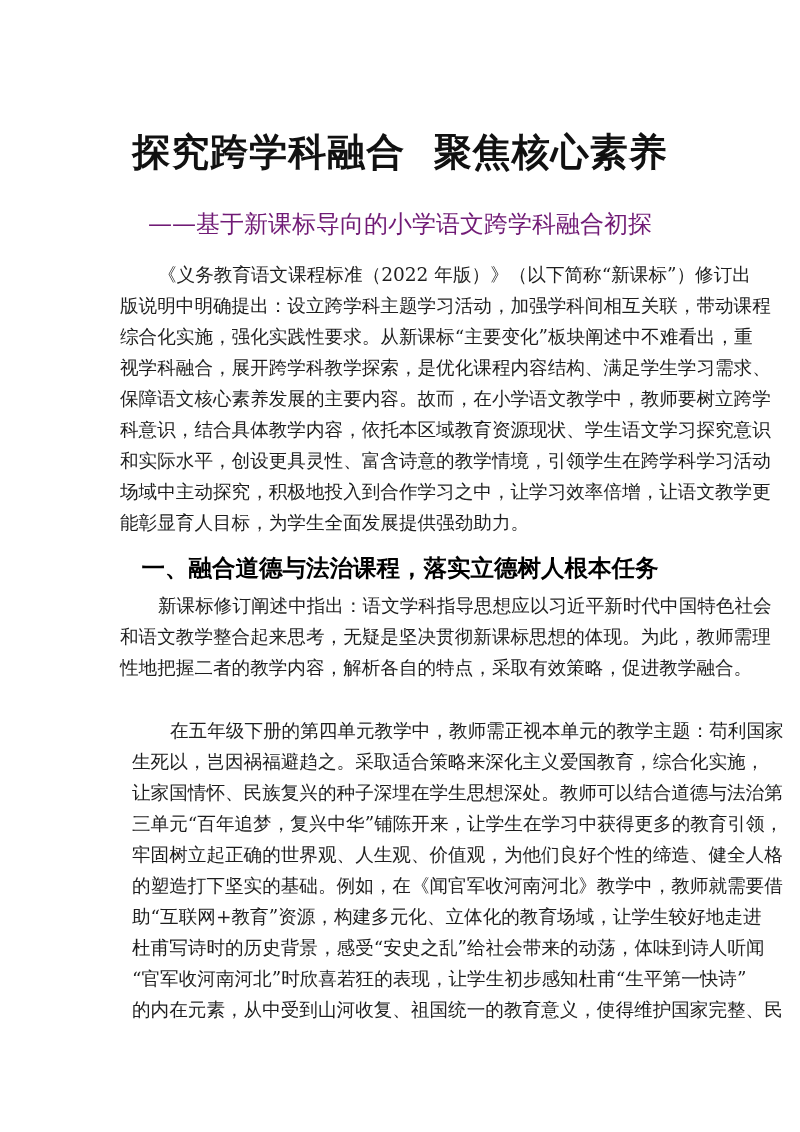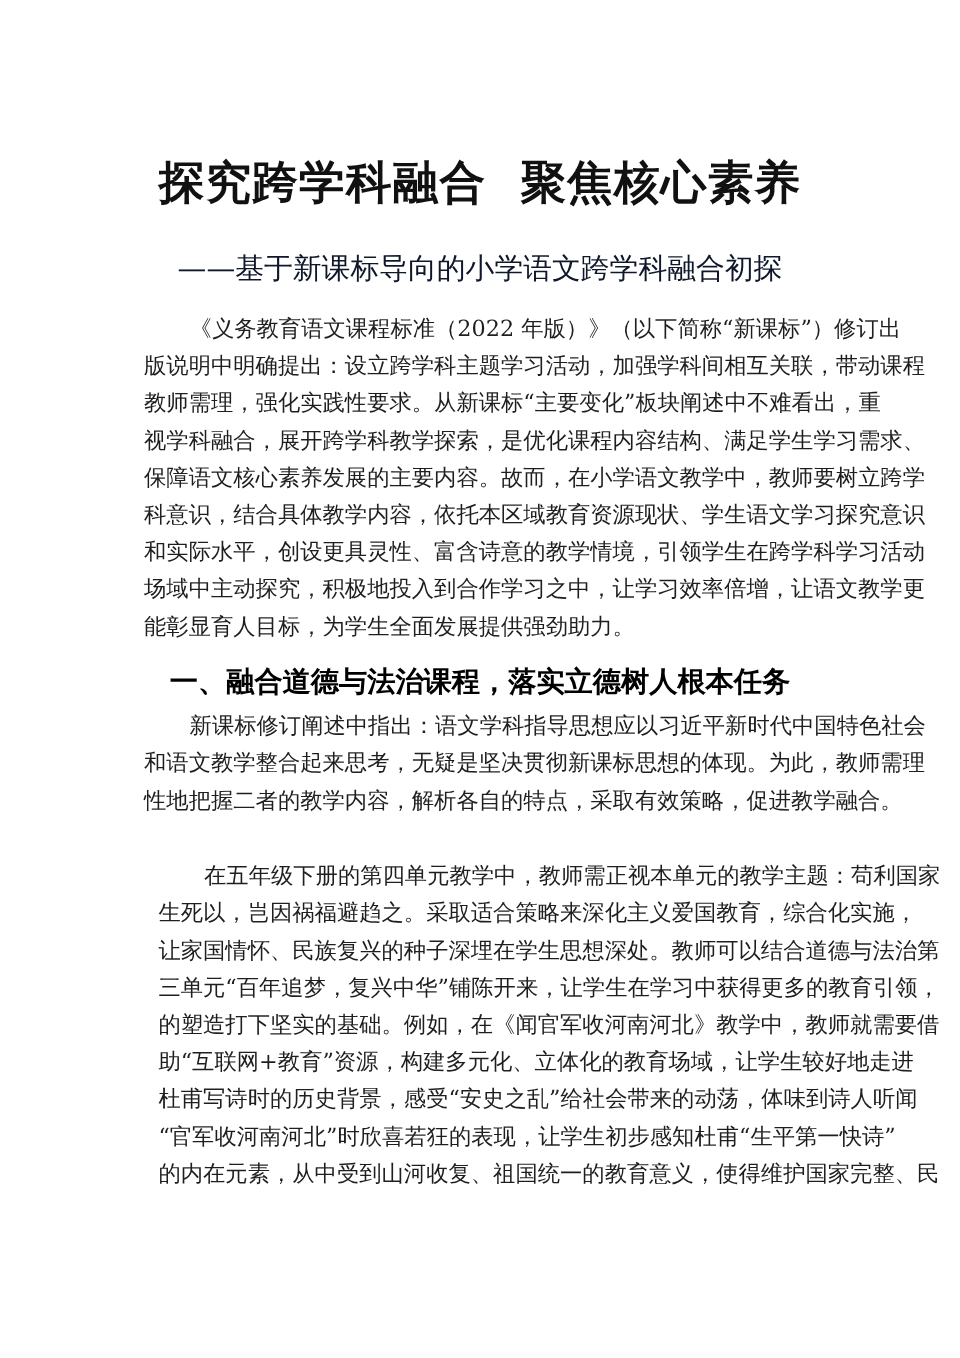--- a/index.html
+++ b/index.html
@@ -33,21 +33,21 @@
       color: #111;
       white-space: pre;
     }
     .subtitle {
       position: absolute;
       left: 0; width: 800px;
       top: 206px;
       text-align: center;
       font-size: 24px;
       line-height: 36px;
-      color: #0f172a;
+      color: #701a75;
       white-space: pre;
     }
     .block {
       position: absolute;
       left: 120px;
       width: 566px;
     }
     .line {
       display: block;
       height: 31px;
@@ -81,21 +81,21 @@
 
 <div class="page">
 
   <div class="title">探究跨学科融合  聚焦核心素养</div>
 
   <div class="subtitle">——基于新课标导向的小学语文跨学科融合初探</div>
 
   <div class="block" style="top:259px;">
     <span class="line indent">《义务教育语文课程标准（2022 年版）》（以下简称“新课标”）修订出</span>
     <span class="line">版说明中明确提出：设立跨学科主题学习活动，加强学科间相互关联，带动课程</span>
-    <span class="line">教师需理，强化实践性要求。从新课标“主要变化”板块阐述中不难看出，重</span>
+    <span class="line">综合化实施，强化实践性要求。从新课标“主要变化”板块阐述中不难看出，重</span>
     <span class="line">视学科融合，展开跨学科教学探索，是优化课程内容结构、满足学生学习需求、</span>
     <span class="line">保障语文核心素养发展的主要内容。故而，在小学语文教学中，教师要树立跨学</span>
     <span class="line">科意识，结合具体教学内容，依托本区域教育资源现状、学生语文学习探究意识</span>
     <span class="line">和实际水平，创设更具灵性、富含诗意的教学情境，引领学生在跨学科学习活动</span>
     <span class="line">场域中主动探究，积极地投入到合作学习之中，让学习效率倍增，让语文教学更</span>
     <span class="line last">能彰显育人目标，为学生全面发展提供强劲助力。</span>
   </div>
 
   <div class="heading">一、融合道德与法治课程，落实立德树人根本任务</div>
 
@@ -103,20 +103,21 @@
     <span class="line indent">新课标修订阐述中指出：语文学科指导思想应以习近平新时代中国特色社会</span>
     <span class="line">和语文教学整合起来思考，无疑是坚决贯彻新课标思想的体现。为此，教师需理</span>
     <span class="line last">性地把握二者的教学内容，解析各自的特点，采取有效策略，促进教学融合。</span>
   </div>
 
   <div class="block" style="top:715px;margin-left:12px;">
     <span class="line indent">在五年级下册的第四单元教学中，教师需正视本单元的教学主题：苟利国家</span>
     <span class="line">生死以，岂因祸福避趋之。采取适合策略来深化主义爱国教育，综合化实施，</span>
     <span class="line">让家国情怀、民族复兴的种子深埋在学生思想深处。教师可以结合道德与法治第</span>
     <span class="line">三单元“百年追梦，复兴中华”铺陈开来，让学生在学习中获得更多的教育引领，</span>
+    <span class="line">牢固树立起正确的世界观、人生观、价值观，为他们良好个性的缔造、健全人格</span>
     <span class="line">的塑造打下坚实的基础。例如，在《闻官军收河南河北》教学中，教师就需要借</span>
     <span class="line">助“互联网+教育”资源，构建多元化、立体化的教育场域，让学生较好地走进</span>
     <span class="line">杜甫写诗时的历史背景，感受“安史之乱”给社会带来的动荡，体味到诗人听闻</span>
     <span class="line">“官军收河南河北”时欣喜若狂的表现，让学生初步感知杜甫“生平第一快诗”</span>
     <span class="line">的内在元素，从中受到山河收复、祖国统一的教育意义，使得维护国家完整、民</span>
   </div>
 
 </div>
 
 </body></html>

